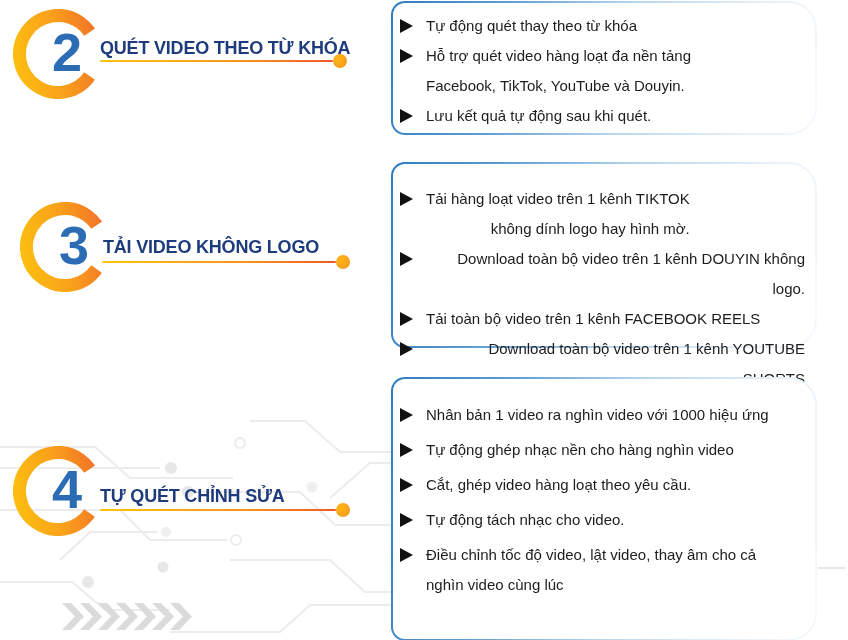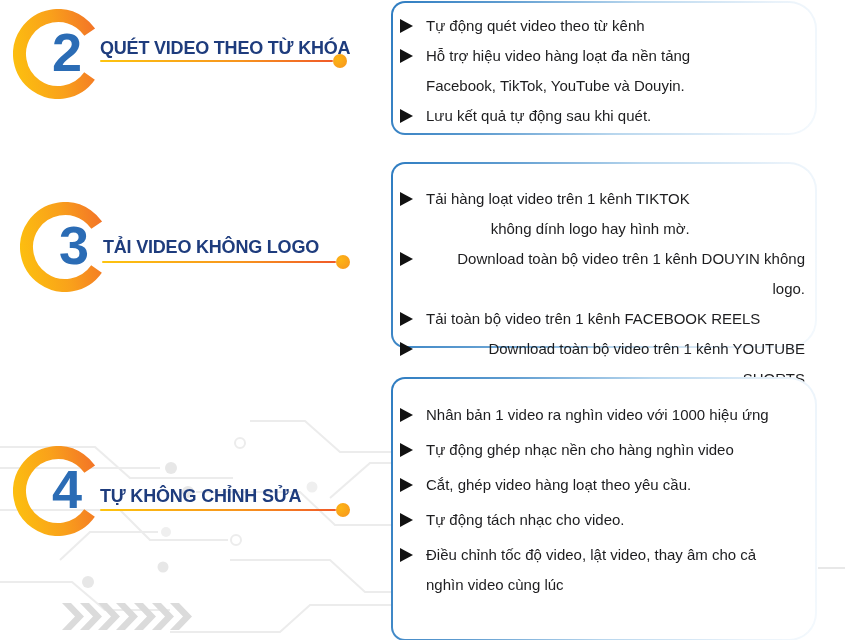--- a/index.html
+++ b/index.html
@@ -128,25 +128,25 @@
       </svg>
       <span class="num">2</span>
     </div>
     <div class="label">QUÉT VIDEO THEO TỪ KHÓA</div>
     <div class="line"></div>
     <div class="dot"></div>
     <div class="box">
       <div class="box-inner">
         <div class="item">
           <span class="tri"></span>
-          <span class="item-text">Tự động quét video theo từ kênh</span>
-        </div>
-        <div class="item">
-          <span class="tri"></span>
-          <span class="item-text">Hỗ trợ hiệu video hàng loạt đa nền tảng
+          <span class="item-text">Tự động quét thay theo từ khóa</span>
+        </div>
+        <div class="item">
+          <span class="tri"></span>
+          <span class="item-text">Hỗ trợ quét video hàng loạt đa nền tảng
 Facebook, TikTok, YouTube và Douyin.</span>
         </div>
         <div class="item">
           <span class="tri"></span>
           <span class="item-text">Lưu kết quả tự động sau khi quét.</span>
         </div>
       </div>
     </div>
   </div>
 
@@ -197,21 +197,21 @@
           <linearGradient id="rg3" x1="0%" y1="100%" x2="100%" y2="0%">
             <stop offset="0%" stop-color="#FDC50D"></stop>
             <stop offset="50%" stop-color="#F9A01B"></stop>
             <stop offset="100%" stop-color="#F1662B"></stop>
           </linearGradient>
         </defs>
         <circle cx="45" cy="45" r="38.5" fill="none" stroke="url(#rg3)" stroke-width="13" stroke-dasharray="194.9 241.9" transform="rotate(35 45 45)"></circle>
       </svg>
       <span class="num">4</span>
     </div>
-    <div class="label">TỰ KHÔNG CHỈNH SỬA</div>
+    <div class="label">TỰ QUÉT CHỈNH SỬA</div>
     <div class="line"></div>
     <div class="dot"></div>
     <div class="box">
       <div class="box-inner">
         <div class="item">
           <span class="tri"></span>
           <span class="item-text">Nhân bản 1 video ra nghìn video với 1000 hiệu ứng</span>
         </div>
         <div class="item">
           <span class="tri"></span>

